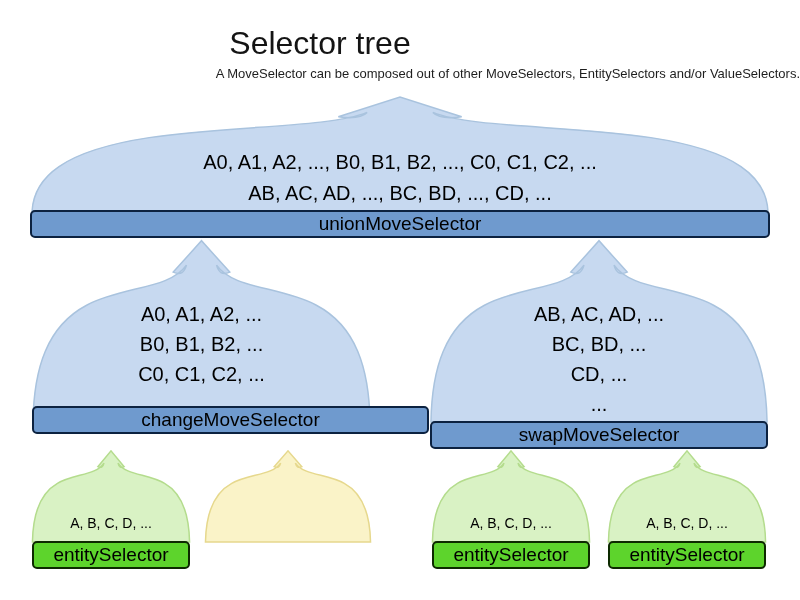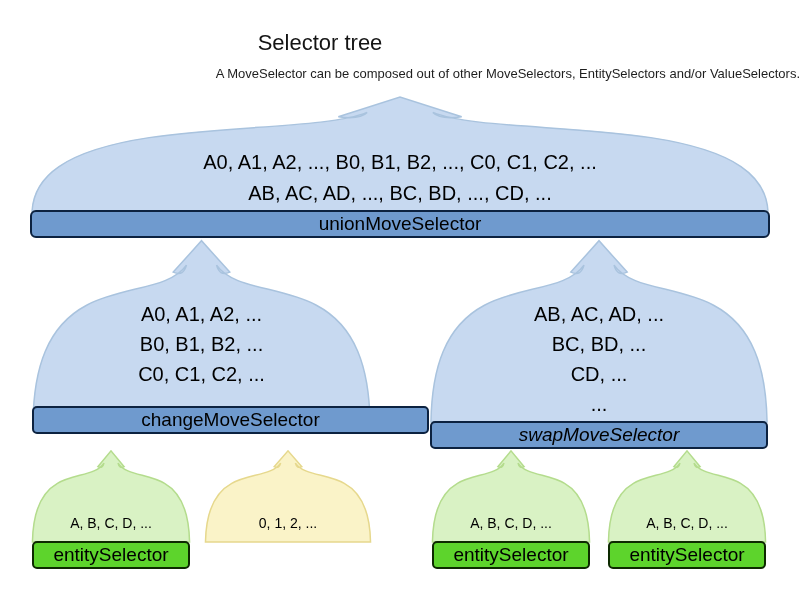--- a/index.html
+++ b/index.html
@@ -2,21 +2,21 @@
 <html style="--balloon-blue: #c7d9f0; --balloon-blue-stroke: #a9c3de; --bar-blue: #6f9ace; --bar-blue-border: #0c2240; --balloon-green: #d9f2c4; --balloon-green-stroke: #b4dc8d; --bar-green: #5dd42c; --bar-green-border: #0d2a00; --balloon-yellow: #faf3c8; --balloon-yellow-stroke: #e6d88d; --bar-yellow: #fcd735; --bar-yellow-border: #332900; --text: #000000; --background: #ffffff;"><head>
 <meta charset="utf-8">
 <style>
   html,body { margin:0; padding:0; background:#fff; }
   .canvas {
     position:relative; width:800px; height:600px; overflow:hidden;
     background:#fff; font-family:"Liberation Sans", sans-serif; color:#000;
   }
   .title {
     position:absolute; top:26px; left:0; width:640px; text-align:center;
-    font-size:22px; line-height:34px; color:#141414;
+    font-size:32px; line-height:34px; color:#141414;
   }
   .subtitle {
     position:absolute; top:66px; left:0; width:800px; text-align:right;
     font-size:13px; line-height:16px; color:#1e1e1e;
   }
   svg.balloon { position:absolute; display:block; overflow:visible; }
   .b-blue   { fill:var(--balloon-blue);   stroke:var(--balloon-blue-stroke); }
   .b-green  { fill:var(--balloon-green);  stroke:var(--balloon-green-stroke); }
   .b-yellow { fill:var(--balloon-yellow); stroke:var(--balloon-yellow-stroke); }
   .bar {
@@ -29,29 +29,29 @@
   .bar.green  { background:var(--bar-green);  border-color:var(--bar-green-border); }
   .bar.yellow { background:var(--bar-yellow); border-color:var(--bar-yellow-border); }
   .lines { position:absolute; text-align:center; color:#000; }
   .lines.big  { font-size:20px; line-height:31px; }
   .lines.mid  { font-size:20px; line-height:30px; }
   .lines.leaf { font-size:14px; line-height:22px; }
 
   
   .svg-union  { left:30px;  top:96px;  width:740px; height:115px; }
   .txt-union  { left:30px;  top:147px; width:740px; }
-  .bar-union  { left:30px;  top:210px; width:740px;border-radius:6px; }
+  .bar-union  { left:30px;  top:210px; width:740px; }
 
   .svg-change { left:32px;  top:239px; width:339px; height:183px; }
   .txt-change { left:32px;  top:299px; width:339px; }
   .bar-change { left:32px;  top:406px; width:397px; }
 
   .svg-swap   { left:430px; top:239px; width:338px; height:183px; }
   .txt-swap   { left:430px; top:299px; width:338px; }
-  .bar-swap   { left:430px; top:421px; width:338px;font-style:italic; }
+  .bar-swap   { left:430px; top:421px; width:338px; }
 
   .svg-leaf0  { left:32px;  top:450px; width:158px; height:92px; }
   .txt-leaf0  { left:32px;  top:512px; width:158px; }
   .bar-leaf0  { left:32px;  top:541px; width:158px; }
 
   .svg-leaf1  { left:205px; top:450px; width:166px; height:92px; }
   .txt-leaf1  { left:205px; top:512px; width:166px; }
   .bar-leaf1  { left:205px; top:541px; width:166px; }
 
   .svg-leaf2  { left:432px; top:450px; width:158px; height:92px; }
@@ -111,23 +111,20 @@
     <use href="#balloon-path" class="b-green"></use>
   </svg>
   <div class="lines leaf txt-leaf0">
     <div>A, B, C, D, ...</div>
   </div>
   <div class="bar green bar-leaf0">entitySelector</div>
 
   <svg class="balloon svg-leaf1" viewBox="0 0 360 210" preserveAspectRatio="none">
     <use href="#balloon-path" class="b-yellow"></use>
   </svg>
-  <div class="lines leaf txt-leaf1">
-    <div>0, 1, 2, ...</div>
-  </div>
 
   <svg class="balloon svg-leaf2" viewBox="0 0 360 210" preserveAspectRatio="none">
     <use href="#balloon-path" class="b-green"></use>
   </svg>
   <div class="lines leaf txt-leaf2">
     <div>A, B, C, D, ...</div>
   </div>
   <div class="bar green bar-leaf2">entitySelector</div>
 
   <svg class="balloon svg-leaf3" viewBox="0 0 360 210" preserveAspectRatio="none">

